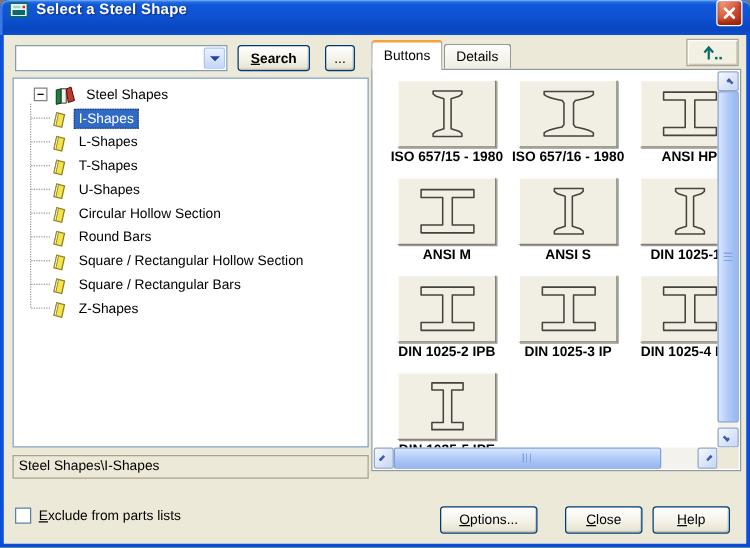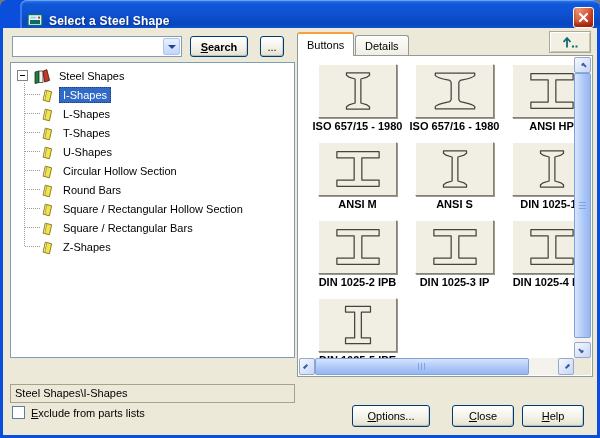--- a/index.html
+++ b/index.html
@@ -1,23 +1,23 @@
 <!DOCTYPE html>
 <html style="--frame-blue: #0A4EDC; --titlebar-top: #2F80F0; --titlebar-bottom: #0845BE; --dialog-bg: #ECE9D8; --selection-bg: #316AC5; --tab-accent: #F7A13C; --close-red: #CE4A32; --folder-yellow: #F2E44C; --scroll-thumb: #AEC8F7; --beam-stroke: #45443E;"><head>
 <meta charset="utf-8">
 <style>
   html,body{margin:0;padding:0;background:#777;}
   body{width:600px;height:438px;font-family:"Liberation Sans","DejaVu Sans",sans-serif;font-size:11px;-webkit-font-smoothing:antialiased;}
   *{box-sizing:border-box;}
   u{text-decoration:underline;}
 
   .window{position:relative;width:600px;height:438px;background:var(--frame-blue,#0A4EDC);border-radius:7px 7px 0 0;overflow:hidden;}
-  .titlebar{position:absolute;top:0;left:0;right:0;height:28px;display:flex;align-items:flex-end;padding:0 6px 0 7px;
+  .titlebar{position:absolute;top:0;left:0;right:0;height:28px;display:flex;align-items:flex-start;padding:0 6px 0 7px;
     background:linear-gradient(180deg,var(--titlebar-top,#2F80F0) 0%,#1157D8 14%,#0F52D4 45%,var(--titlebar-bottom,#0845BE) 86%,#0B51D2 100%);
-    border-radius:7px 7px 0 0;box-shadow:inset 0 1px 0 #6AA0F6, inset 2px 0 0 #3C77E8;margin-left:20px;}
+    border-radius:7px 7px 0 0;box-shadow:inset 0 1px 0 #6AA0F6, inset 2px 0 0 #3C77E8;}
   .app-icon{width:17px;height:16px;margin-right:5px;display:inline-flex;}
   .title-text{color:#fff;font-weight:bold;font-size:12px;text-shadow:1px 1px 1px #10307E;letter-spacing:.2px;}
   .close-btn{margin-left:auto;width:21px;height:21px;border:1px solid #fff;border-radius:3px;padding:0;cursor:pointer;
     background:linear-gradient(135deg,#F7AE94 0%,#E06A47 40%,var(--close-red,#CE4A32) 60%,#B02D12 100%);
     box-shadow:inset 0 -3px 4px #9A2304;display:flex;align-items:center;justify-content:center;}
 
   .client{position:absolute;top:28px;left:3px;right:3px;bottom:3px;background:var(--dialog-bg,#ECE9D8);}
 
   
   .combo{position:absolute;left:9px;top:8px;width:170px;height:21px;background:#fff;border:1px solid #7F9DB9;display:flex;align-items:center;}
@@ -30,31 +30,31 @@
     background:linear-gradient(180deg,#FFFFFF 0%,#F4F2E8 55%,#E9E6D4 88%,#DCD8C8 100%);
     box-shadow:inset -1px -1px 0 rgba(0,60,116,.18);padding:0 6px;}
   .search-btn{position:absolute;left:187px;top:8px;width:58px;font-weight:bold;}
   .dots-btn{position:absolute;left:257px;top:8px;width:24px;}
 
   
   .tree-panel{position:absolute;left:7px;top:34px;width:285px;height:296px;background:#fff;border:1px solid #7F9DB9;overflow:hidden;}
   .tree-inner{position:relative;padding-top:3px;height:100%;}
   .vline{position:absolute;left:13px;top:20px;height:163px;width:0;border-left:1px dotted #9C9C94;}
   .tree-row{display:flex;align-items:center;height:19px;position:relative;white-space:nowrap;cursor:default;}
-  .root-row{padding-left:6px;}
+  .root-row{padding-left:16px;}
   .expand-box{width:11px;height:11px;border:1px solid #848284;background:#fff;position:relative;margin-right:5px;flex:none;}
   .expand-box::before{content:"";position:absolute;left:2px;top:4px;width:5px;height:1px;background:#000;}
   .books-ic,.folder-ic{display:inline-flex;flex:none;}
   .tree-label{margin-left:4px;padding:1px 3px;border:1px solid transparent;}
   .tree-label.selected{background:var(--selection-bg,#316AC5);color:#fff;border:1px dotted #1D3F7E;}
   .child-row{padding-left:14px;}
   .stub{width:15px;height:1px;border-top:1px dotted #9C9C94;flex:none;}
 
   .path-bar{position:absolute;left:7px;top:336px;width:285px;height:19px;border:1px solid #A6A28D;background:var(--dialog-bg,#ECE9D8);
-    line-height:17px;padding-left:4px;color:#000;overflow:hidden;white-space:nowrap;margin-top:20px;}
+    line-height:17px;padding-left:4px;color:#000;overflow:hidden;white-space:nowrap;}
 
   .checkbox-row{position:absolute;left:9px;top:378px;display:flex;align-items:center;cursor:default;}
   .checkbox{width:13px;height:13px;background:#fff;border:1px solid #5A7FA3;margin-right:6px;flex:none;}
 
   
   .tab{position:absolute;border:1px solid #919B9C;border-bottom:none;border-radius:3px 3px 0 0;padding:0 9px;display:flex;align-items:center;color:#000;text-align:right;}
   .tab-active{left:294px;top:4px;height:24px;background:#fff;border-top:2px solid var(--tab-accent,#F7A13C);z-index:3;}
   .tab-inactive{left:352px;top:7px;height:20px;background:linear-gradient(180deg,#FDFDFB,#F0EEE3);z-index:0;}
 
   .up-btn{position:absolute;left:546px;top:3px;width:42px;height:22px;background:#F2EFE3;border:1px solid #ACA899;

